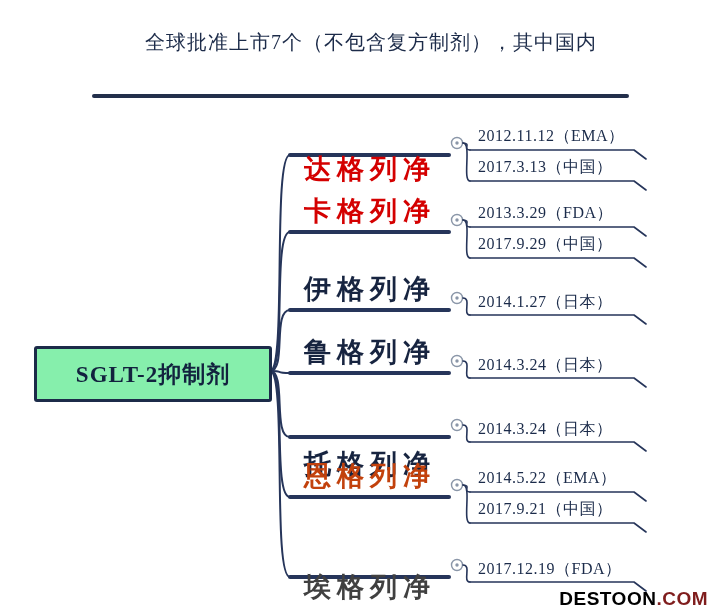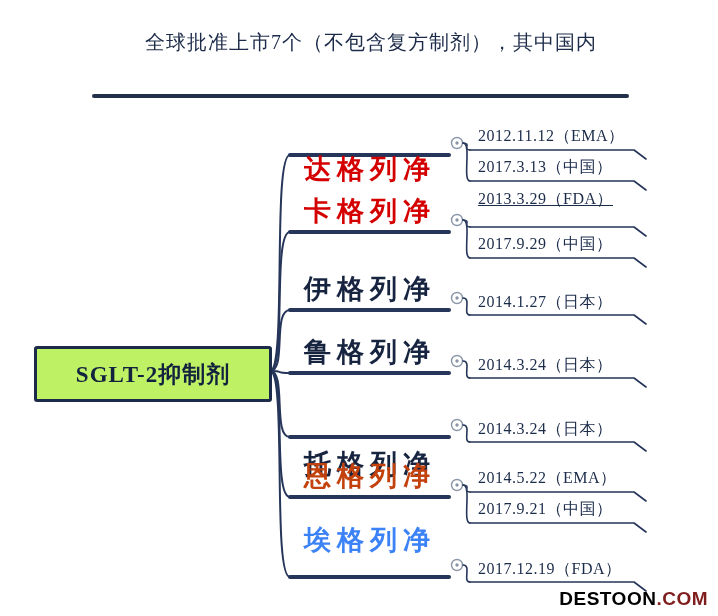--- a/index.html
+++ b/index.html
@@ -4,21 +4,21 @@
 <style>
   html,body{margin:0;padding:0;}
   body{width:718px;height:616px;position:relative;background:#ffffff;overflow:hidden;
        font-family:"Liberation Serif","DejaVu Serif",serif;}
   .stage{position:absolute;left:0;top:0;width:718px;height:616px;}
   svg.wires{position:absolute;left:0;top:0;}
   .title{position:absolute;left:12px;top:28px;width:718px;text-align:center;
          font-size:20px;line-height:29px;color:#1c2b49;letter-spacing:1px;font-weight:500;}
   .title-rule{position:absolute;left:92px;top:94px;width:537px;height:4px;background:#232f4b;border-radius:2px;}
   .root-node{position:absolute;left:34px;top:346px;width:232px;height:50px;
-             border:3px solid #1c2b49;border-radius:3px;background:#bef264;
+             border:3px solid #1c2b49;border-radius:3px;background:#86efac;
              display:flex;align-items:center;justify-content:center;
              font-weight:bold;font-size:23px;color:#12223e;letter-spacing:1px;}
   .drug-name{position:absolute;left:285px;width:170px;text-align:center;font-weight:bold;
              font-size:27px;letter-spacing:6px;height:32px;line-height:32px;white-space:nowrap;}
   .date-label{position:absolute;left:478px;height:22px;line-height:22px;
               font-size:16px;color:#1b2b4a;letter-spacing:0.5px;white-space:nowrap;}
   .watermark{position:absolute;right:10px;bottom:6px;
              font-family:"Liberation Sans","DejaVu Sans",sans-serif;
              font-weight:bold;font-size:19px;letter-spacing:0.5px;}
 </style>
@@ -84,32 +84,32 @@
 
   <div class="title-rule"></div>
 
   <div class="root-node">SGLT-2抑制剂</div>
 
   <div id="branches">
       <div class="drug-name" style="top: 118px; color: rgb(212, 0, 0); margin-top: 35px;">达格列净</div>
       <div class="date-label" style="top: 125px;">2012.11.12（EMA）</div>
       <div class="date-label" style="top: 156px;">2017.3.13（中国）</div>
       <div class="drug-name" style="top: 195px; color: rgb(212, 0, 0);">卡格列净</div>
-      <div class="date-label" style="top: 188px; text-decoration: underline;">2013.3.29（FDA）</div>
+      <div class="date-label" style="top: 202px;">2013.3.29（FDA）</div>
       <div class="date-label" style="top: 233px;">2017.9.29（中国）</div>
       <div class="drug-name" style="top: 273px; color: rgb(23, 36, 64);">伊格列净</div>
       <div class="date-label" style="top: 291px;">2014.1.27（日本）</div>
       <div class="drug-name" style="top: 336px; color: rgb(23, 36, 64);">鲁格列净</div>
       <div class="date-label" style="top: 354px;">2014.3.24（日本）</div>
       <div class="drug-name" style="top: 400px; color: rgb(23, 36, 64); margin-top: 48px;">托格列净</div>
       <div class="date-label" style="top: 418px;">2014.3.24（日本）</div>
       <div class="drug-name" style="top: 460px; color: #c2410c;">恩格列净</div>
       <div class="date-label" style="top: 467px;">2014.5.22（EMA）</div>
       <div class="date-label" style="top: 498px;">2017.9.21（中国）</div>
-      <div class="drug-name" style="top: 524px; color: #3b82f6;">埃格列净</div>
+      <div class="drug-name" style="top: 571px; color: #404040;">埃格列净</div>
       <div class="date-label" style="top: 558px;">2017.12.19（FDA）</div>
     </div>
 
   <div class="watermark">
     <span id="wm-name" style="color: #000000; margin-left: 48px;">DESTOON</span><span id="wm-tld" style="color: #7f1d1d;">.COM</span>
   </div>
 
 </div>
 
 </body></html>

